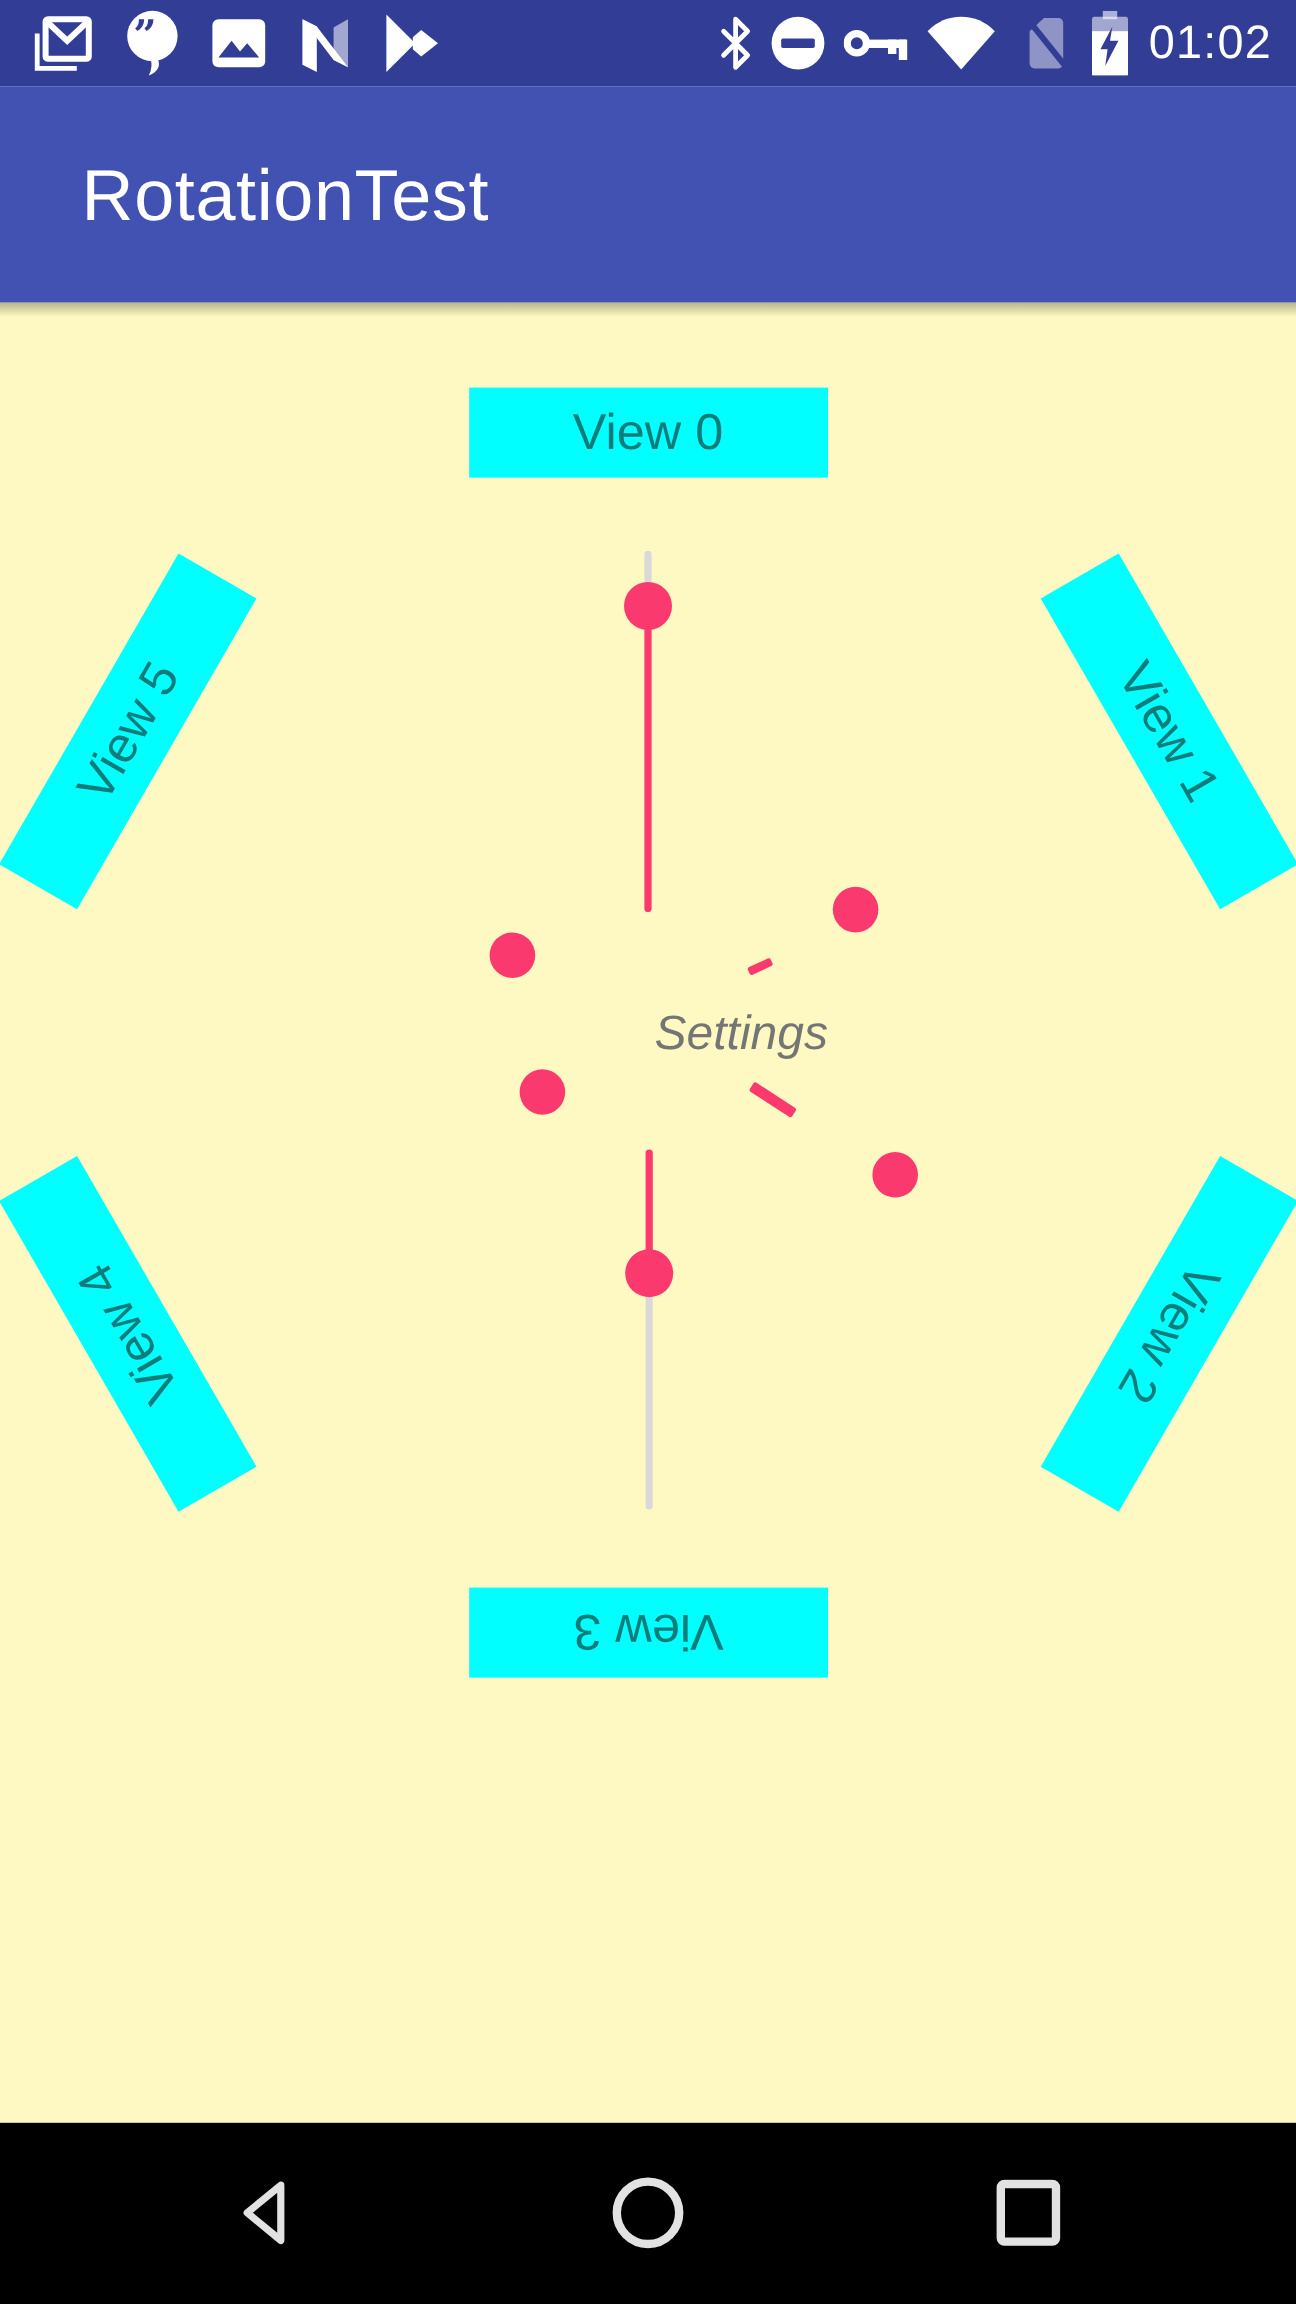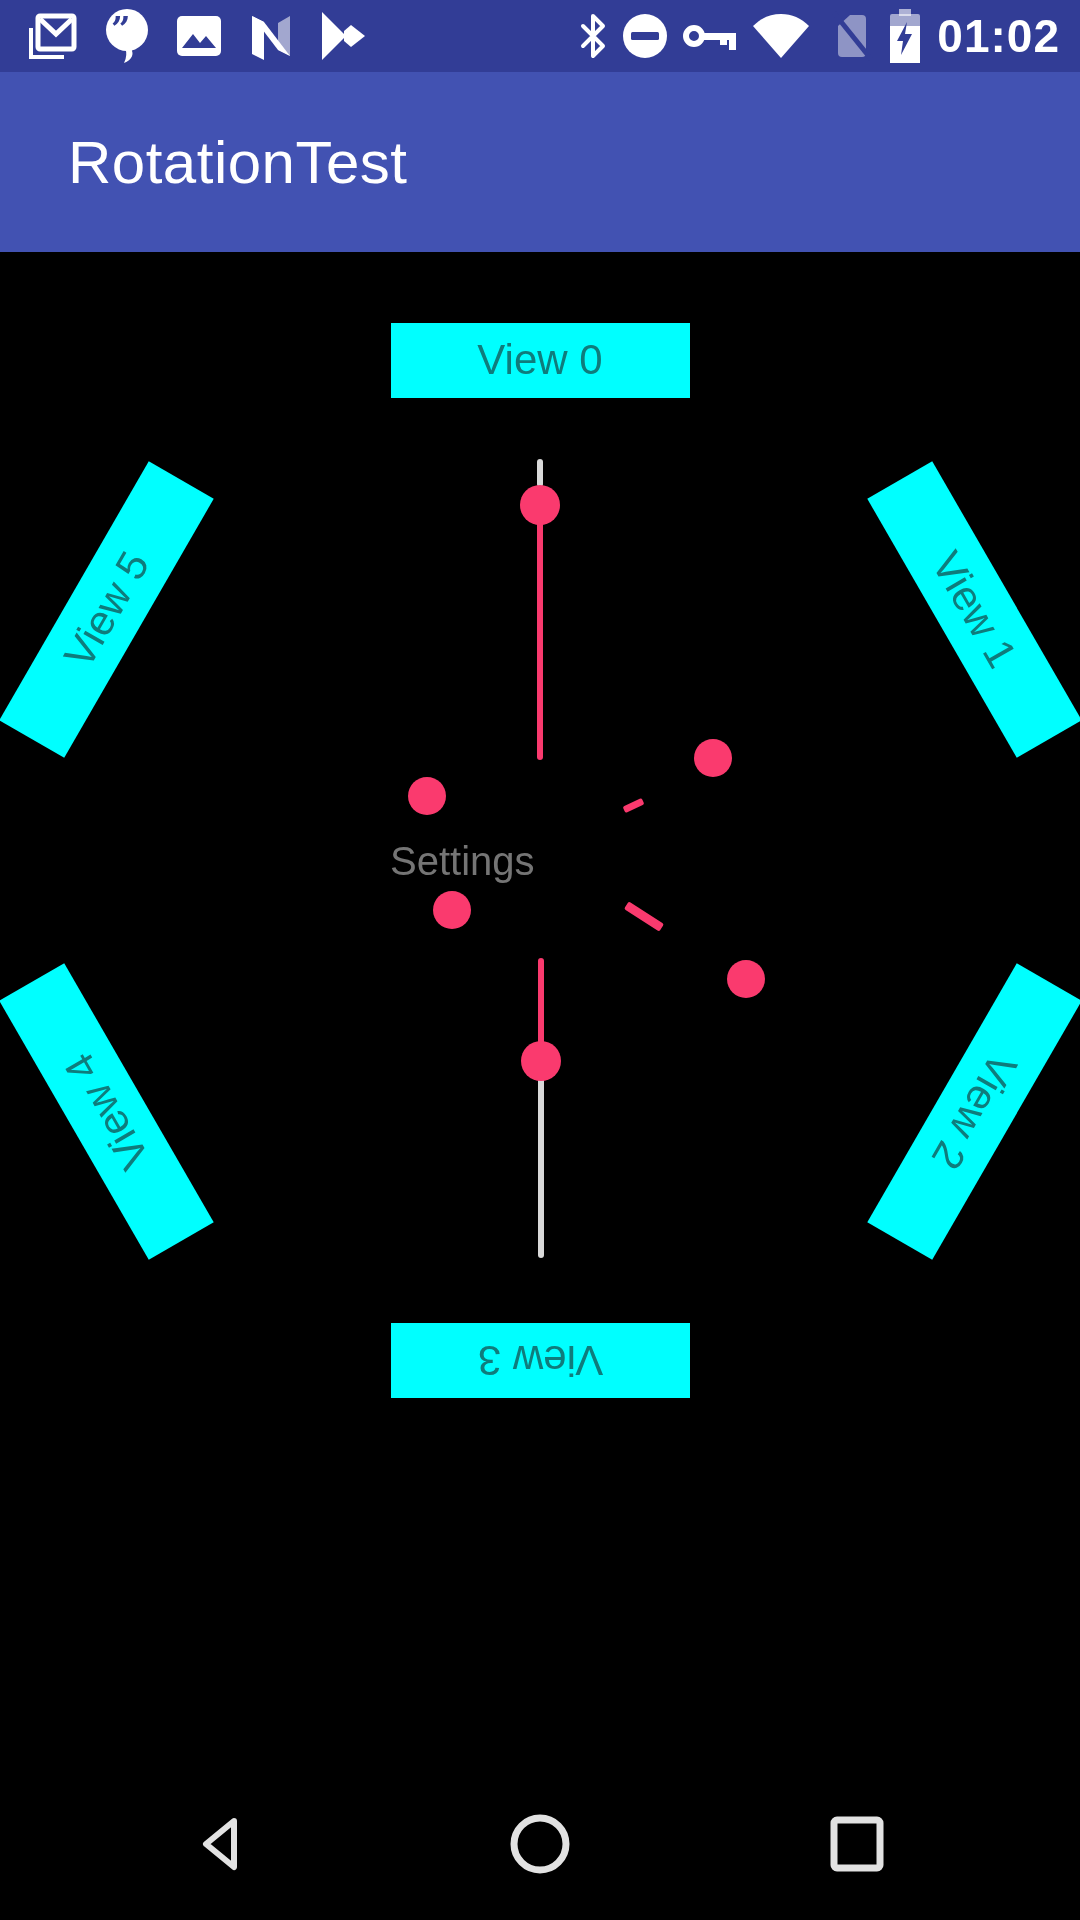--- a/index.html
+++ b/index.html
@@ -5,44 +5,44 @@
   html,body{margin:0;padding:0;background:#000;}
   .screen{position:relative;width:1080px;height:1920px;overflow:hidden;
           font-family:"Liberation Sans",sans-serif;background:#FAFAFA;}
 
   
   .status-bar{position:absolute;top:0;left:0;width:1080px;height:72px;background:#323D96;
               display:flex;align-items:center;z-index:30;}
   .sb-left{display:flex;align-items:center;gap:26px;padding-left:26px;}
   .sb-right{display:flex;align-items:center;gap:15px;margin-left:auto;padding-right:20px;}
   .sb-left svg,.sb-right svg{display:block;}
-  .clock{color:#fff;font-size:46px;font-weight:700;letter-spacing:1px;line-height:72px;text-align:center;}
+  .clock{color:#fff;font-size:39px;font-weight:400;letter-spacing:1px;line-height:72px;text-align:center;}
 
   
   .app-bar{position:absolute;top:72px;left:0;width:1080px;height:180px;background:#4252B2;
            display:flex;align-items:center;z-index:25;}
   .app-bar .title{color:#fff;font-size:60px;font-weight:500;padding-left:68px;letter-spacing:.5px;}
   .app-bar::after{content:"";position:absolute;left:0;top:180px;width:100%;height:12px;
            background:linear-gradient(to bottom,rgba(0,0,0,.28),rgba(0,0,0,0));}
 
   
-  .content{position:absolute;top:252px;left:0;width:1080px;height:1517px;background:#000000;overflow:hidden;}
+  .content{position:absolute;top:252px;left:0;width:1080px;height:1517px;background:#fef9c3;overflow:hidden;}
 
   .view-btn{position:absolute;width:299px;height:75px;background:#00FFFF;
             display:flex;align-items:center;justify-content:center;
             color:#0F7C7C;font-size:42px;}
   .v0{left:390.5px;top:70.5px;transform:rotate(0deg);}
   .v1{left:824.5px;top:319.5px;transform:rotate(60deg);}
   .v2{left:824.5px;top:821.5px;transform:rotate(120deg);}
   .v3{left:390.5px;top:1070.5px;transform:rotate(180deg);}
   .v4{left:-43.5px;top:821.5px;transform:rotate(240deg);}
   .v5{left:-43.5px;top:319.5px;transform:rotate(300deg);}
 
   .settings-label{position:absolute;left:390px;top:581px;width:300px;height:56px;line-height:56px;
-                  text-align:left;font-size:40px;color:#757575;}
+                  text-align:right;font-size:40px;color:#757575;font-style:italic;}
 
   .track{position:absolute;width:6px;border-radius:3px;}
   .track.gray{background:#D9D9D9;}
   .track.pink{background:#FA3A6E;}
   .trk-top-gray{left:537px;top:207px;height:28px;}
   .trk-top-pink{left:537px;top:252px;height:256px;}
   .trk-bot-pink{left:538px;top:706px;height:104px;}
   .trk-bot-gray{left:538px;top:810px;height:196px;}
 
   .thumb{position:absolute;width:40px;height:40px;border-radius:50%;background:#FA3A6E;}

